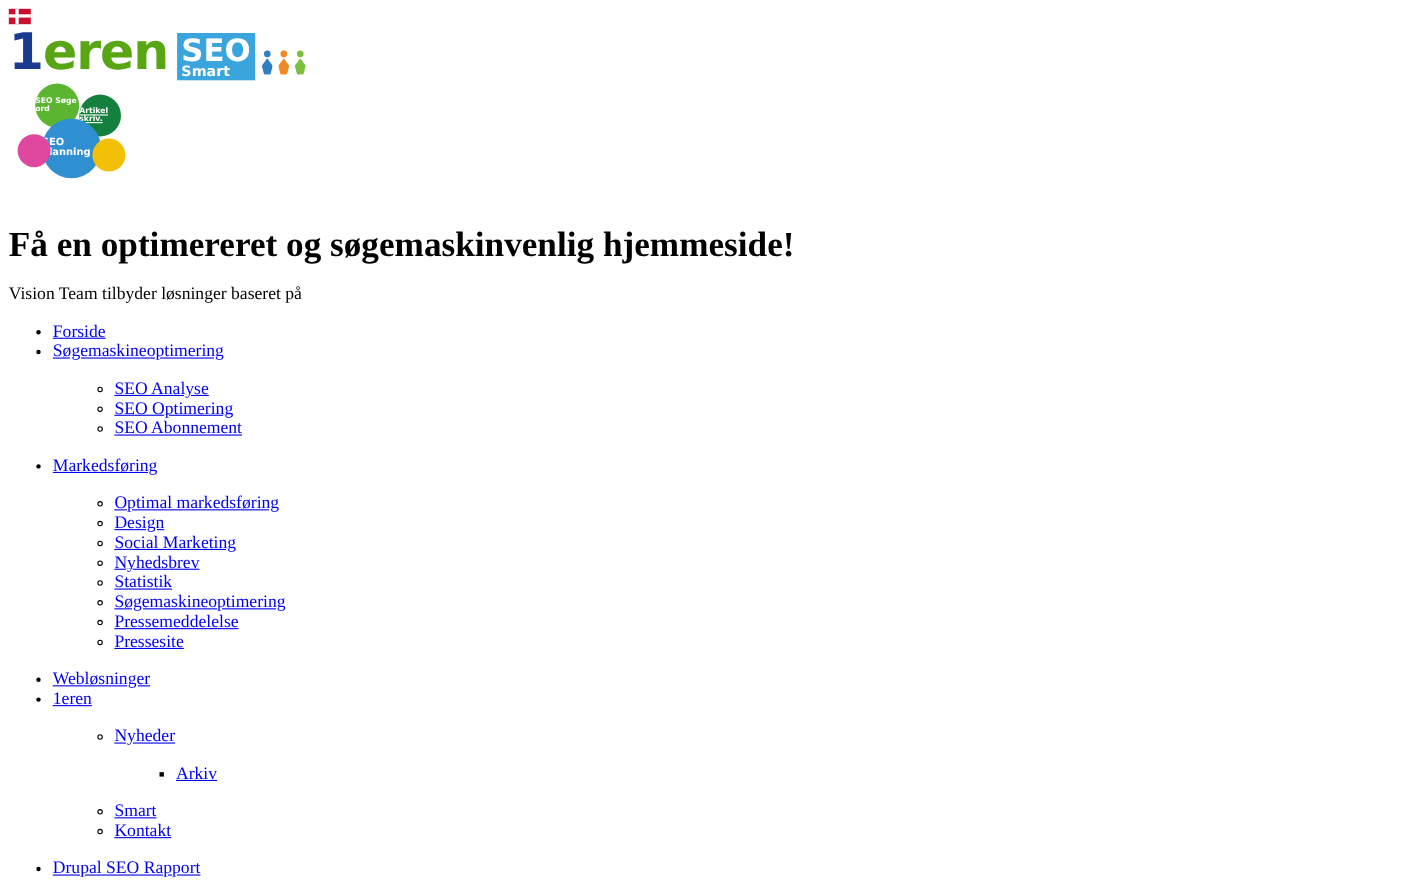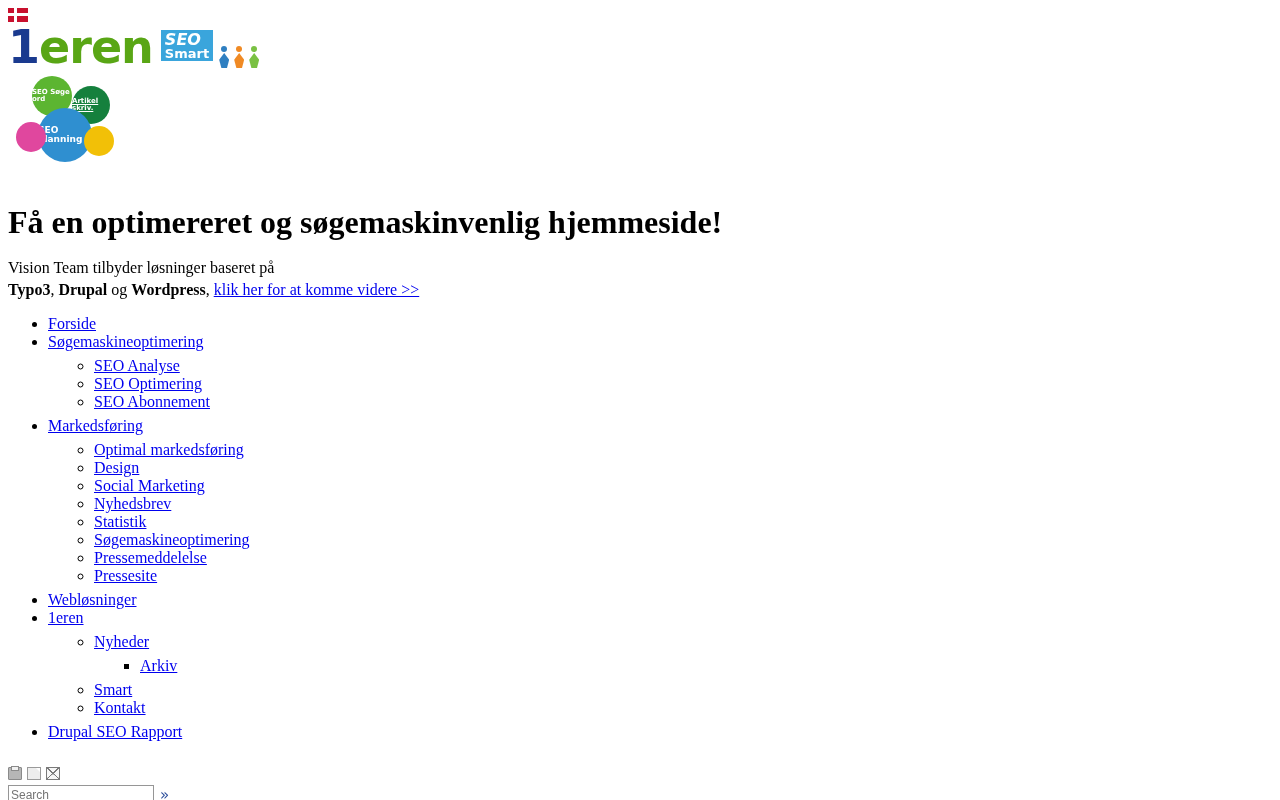--- a/index.html
+++ b/index.html
@@ -71,21 +71,21 @@
   }
   .seo-badge {
     background: #3aa5dc;
     color: #ffffff;
     font-family: "DejaVu Sans", sans-serif;
     font-weight: bold;
     line-height: 1;
     padding: 2px 4px 1px 4px;
     display: inline-block;
   }
-  .seo-badge .big { font-size: 16px; display: block; font-style: italic; }
+  .seo-badge .big { font-size: 28px; display: block; }
   .seo-badge .small { font-size: 13px; display: block; margin-top: -1px; }
   .people {
     display: inline-block;
     vertical-align: top;
     margin-top: 22px;
     margin-left: 2px;
   }
   .person {
     display: inline-block;
     width: 10px;
@@ -188,21 +188,21 @@
     text-decoration: underline;
   }
 
   
   ul.nav {
     margin: 16px 0 0 0;
     padding-left: 40px;
     list-style-type: disc;
   }
   ul.nav ul {
-    margin: 6px;
+    margin: 16px;
     padding-left: 40px;
     list-style-type: circle;
   }
   ul.nav ul ul {
     list-style-type: square;
     padding-left: 40px;
   }
   ul.nav li {
     line-height: 18px;
   }
@@ -329,21 +329,20 @@
     <div class="gear gear-seo-search">SEO Søge ord</div>
     <div class="gear gear-artikel">Artikel skriv.</div>
     <div class="gear gear-seo-planning">SEO planning</div>
     <div class="gear gear-pink"></div>
     <div class="gear gear-yellow"></div>
   </div>
 
   <h1 class="headline">Få en optimereret og søgemaskinvenlig hjemmeside!</h1>
 
   <p class="lead">Vision Team tilbyder løsninger baseret på</p>
-  <p class="lead2"><span class="bold">Typo3</span><span>, </span><span class="bold">Drupal</span><span> og </span><span class="bold">Wordpress</span><span>, </span><a href="#">klik her for at komme videre &gt;&gt;</a></p>
 
   <ul class="nav">
     <li><a href="#">Forside</a></li>
     <li>
       <a href="#">Søgemaskineoptimering</a>
       <ul>
         <li><a href="#">SEO Analyse</a></li>
         <li><a href="#">SEO Optimering</a></li>
         <li><a href="#">SEO Abonnement</a></li>
       </ul>

